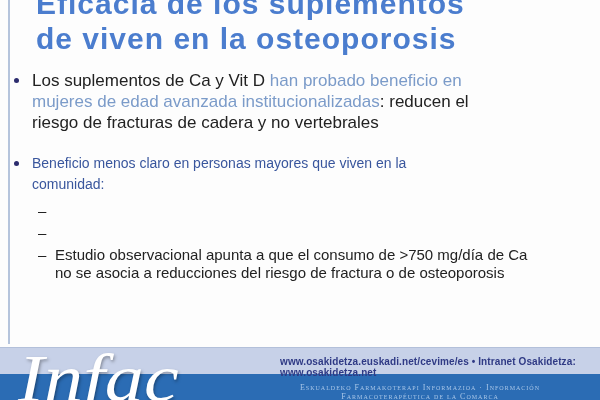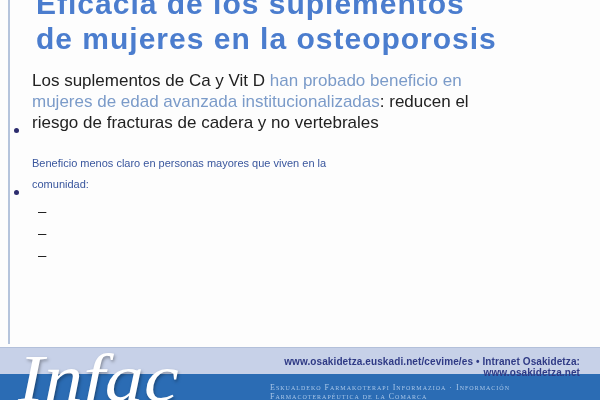--- a/index.html
+++ b/index.html
@@ -6,58 +6,58 @@
   body{width:600px;height:400px;overflow:hidden;background:#ffffff;
        font-family:"Liberation Sans",sans-serif;}
   .slide{position:relative;width:600px;height:400px;background:#fdfdfd;overflow:hidden;}
 
   .left-rule{position:absolute;left:8px;top:0;width:2px;height:344px;background:#b5c4dc;}
 
   .title{position:absolute;left:36px;top:-14px;right:10px;
          font-size:30px;font-weight:bold;color:#4b7dce;
          line-height:35px;letter-spacing:1px;}
 
-  .bullet{position:absolute;left:14px;display:flex;align-items:flex-end;}
+  .bullet{position:absolute;left:14px;display:flex;align-items:flex-start;}
   .bullet .dot{flex:0 0 auto;width:5px;height:5px;border-radius:50%;
                background:#2c2c6e;margin:8px 13px 0 0;}
   .b1{top:70px;width:556px;font-size:17px;line-height:21px;color:#222222;}
-  .b2{top:153px;width:556px;font-size:11px;line-height:21px;color:#39569d;}
+  .b2{top:153px;width:556px;font-size:14px;line-height:21px;color:#39569d;}
   .hl{color:#7b9bc9;}
   .prelines{white-space:pre-line;}
 
   .subbullets{position:absolute;left:38px;top:202px;width:545px;}
   .sub{display:flex;align-items:flex-start;margin-bottom:4px;
        font-size:15px;line-height:18px;color:#222222;}
   .sub .dash{flex:0 0 auto;width:17px;color:#222222;}
 
   .band-light{position:absolute;left:0;top:347px;width:600px;height:27px;
               background:#c7d1e8;border-top:1px solid #b3c0da;}
   .band-dark{position:absolute;left:0;top:374px;width:600px;height:26px;
              background:#2b6cb4;}
-  .urls{position:absolute;left:280px;top:356px;width:300px;text-align:right;
+  .urls{position:absolute;left:280px;top:356px;width:300px;text-align:left;
         font-size:10px;font-weight:bold;color:#2f3a85;letter-spacing:0.1px;}
-  .band-subtitle{position:absolute;left:270px;top:383px;width:300px;
+  .band-subtitle{position:absolute;left:270px;top:383px;width:300px;text-align:center;
         font-family:"Liberation Serif",serif;font-variant:small-caps;
         font-size:8px;color:#a8c6e8;letter-spacing:1px;}
   .logo{position:absolute;left:18px;top:344px;
         font-family:"Liberation Serif",serif;font-style:italic;
         font-size:68px;color:#ffffff;line-height:1;
         text-shadow:1px 2px 3px rgba(0,0,0,0.35);
         transform:scaleX(1.15);transform-origin:left top;}
 </style>
 </head>
 <body>
 
 <div class="slide">
 
   <div class="left-rule"></div>
 
   <div class="title">
     <div>Eficacia de los suplementos</div>
-    <div>de mujeres en la osteoporosis</div>
+    <div>de viven en la osteoporosis</div>
   </div>
 
   <div class="bullet b1">
     <span class="dot"></span>
     <div>
       <span>Los suplementos de Ca y Vit D </span><span class="hl prelines">han probado beneficio en
 mujeres de edad avanzada institucionalizadas</span><span class="prelines">: reducen el
 riesgo de fracturas de cadera y no vertebrales</span>
     </div>
   </div>
@@ -70,20 +70,22 @@
 
   <div class="subbullets">
     <div class="sub">
       <span class="dash">–</span>
     </div>
     <div class="sub">
       <span class="dash">–</span>
     </div>
     <div class="sub">
       <span class="dash">–</span>
+      <span class="prelines">Estudio observacional apunta a que el consumo de &gt;750 mg/día de Ca
+no se asocia a reducciones del riesgo de fractura o de osteoporosis</span>
     </div>
   </div>
 
   <div class="band-light"></div>
   <div class="band-dark"></div>
 
   <div class="urls">www.osakidetza.euskadi.net/cevime/es • Intranet Osakidetza: www.osakidetza.net</div>
   <div class="band-subtitle">Eskualdeko Farmakoterapi Informazioa · Información Farmacoterapéutica de la Comarca</div>
 
   <div class="logo">Infac</div>

